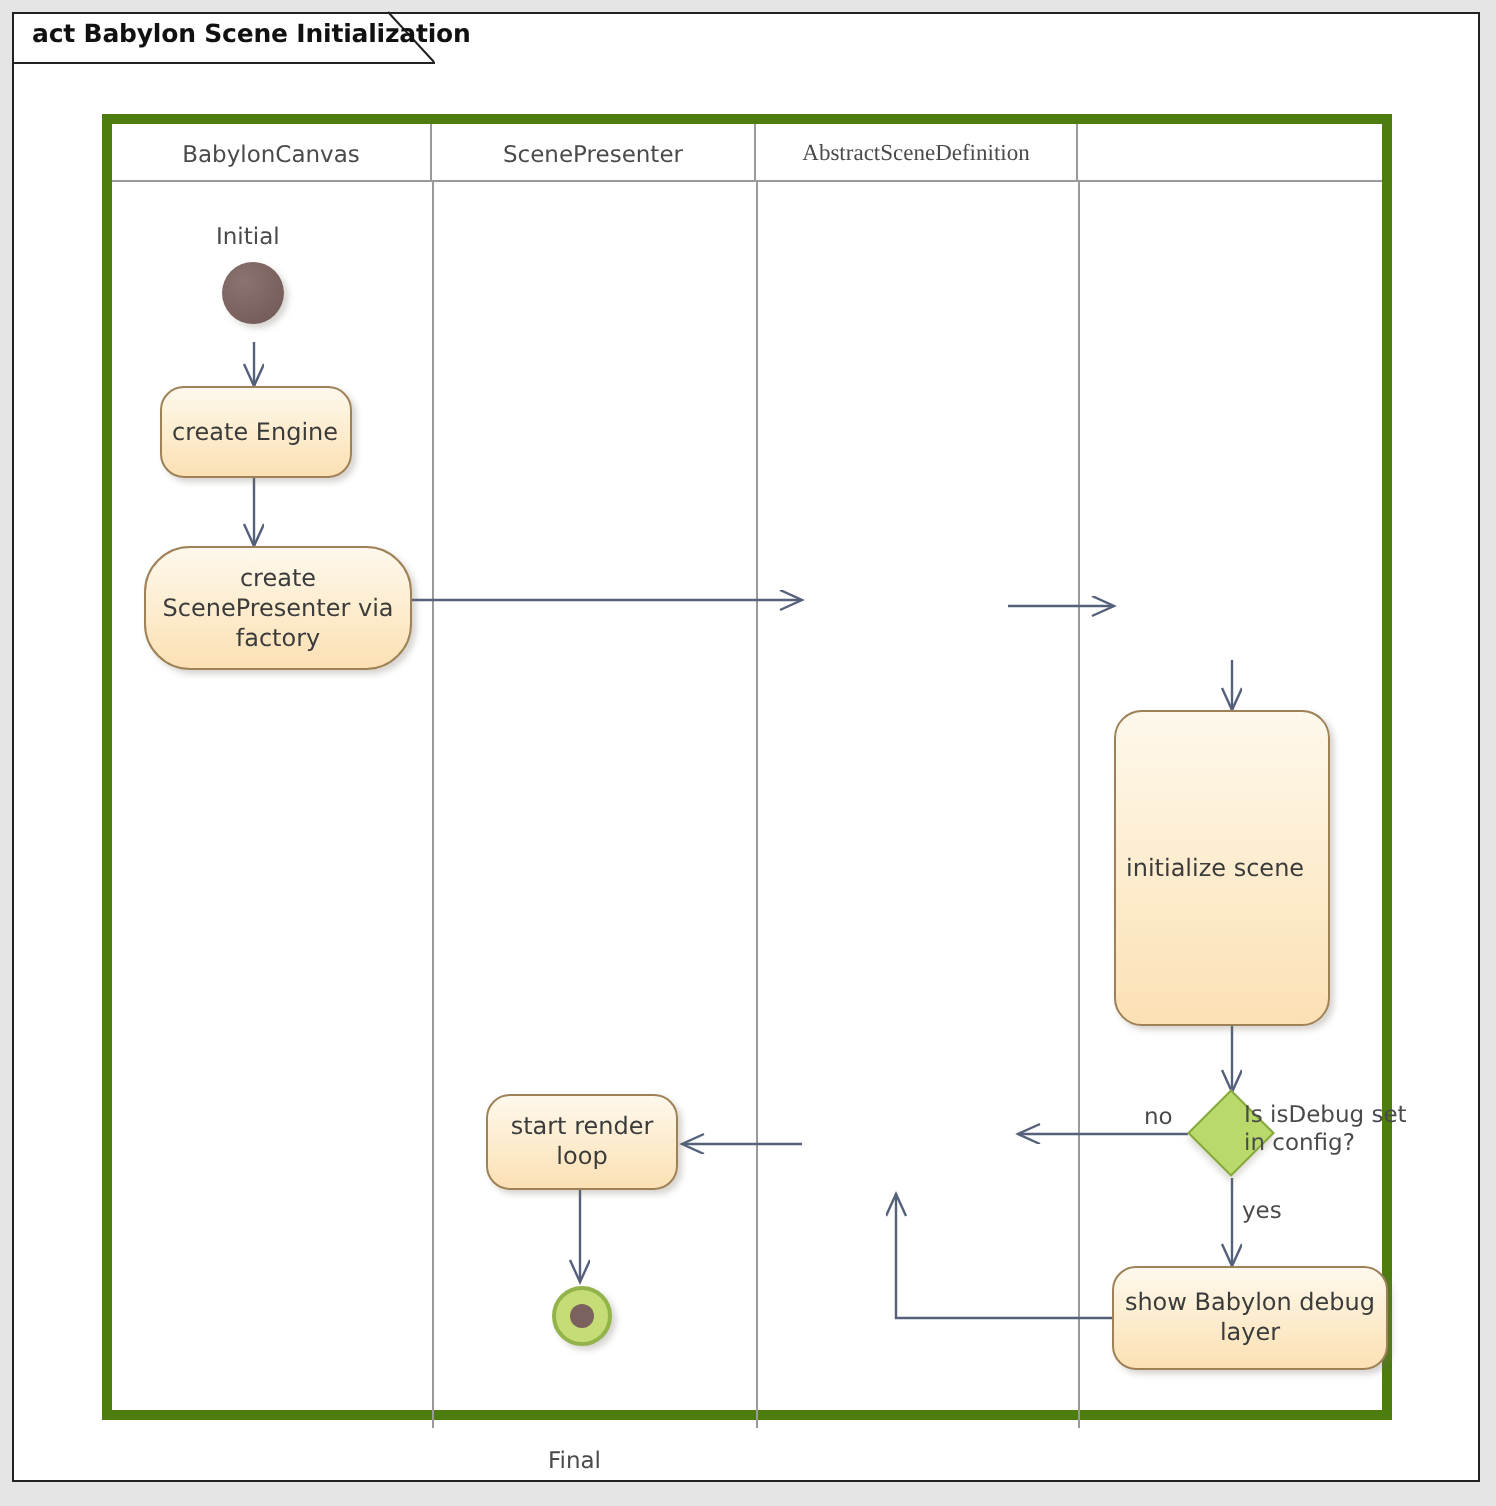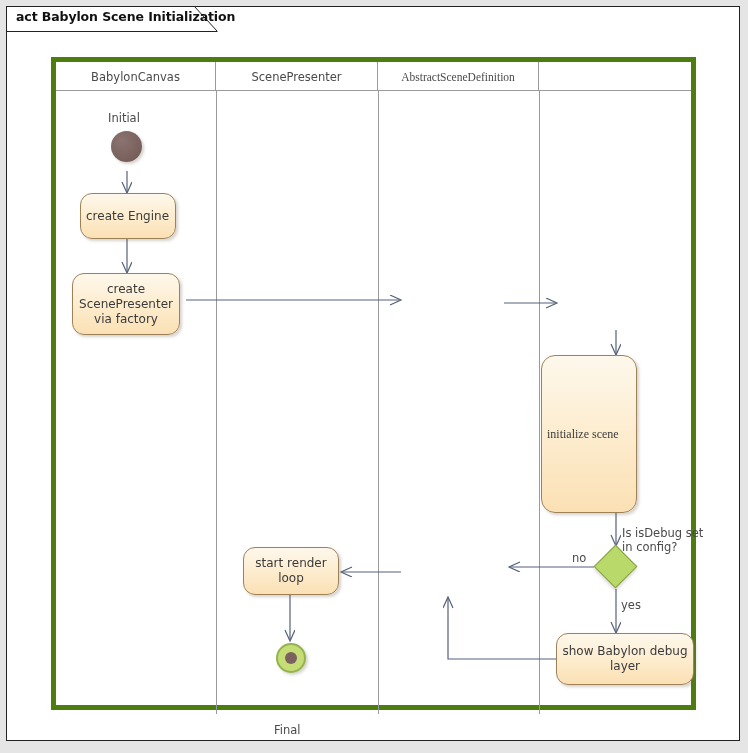--- a/index.html
+++ b/index.html
@@ -127,34 +127,34 @@
     </g>
   </svg>
 
   <div class="lbl" style="left:108px;top:111px;">Initial</div>
   <div class="initial" style="left:111px;top:131px;"></div>
 
   <div class="node" style="left:80px;top:193px;width:96px;height:46px;">
     <span>create Engine</span>
   </div>
 
-  <div class="node" style="left:72px;top:273px;width:108px;height:62px;">
+  <div class="node" style="left:72px;top:273px;width:134px;height:62px;border-radius:23px;">
     <span>create ScenePresenter via factory</span>
   </div>
 
 
 
-  <div class="node tall" style="left:541px;top:355px;width:96px;height:158px;font-family:Liberation Serif, serif;">
+  <div class="node tall" style="left:557px;top:355px;width:108px;height:158px;">
     <span>initialize scene</span>
   </div>
 
   <div class="decision" style="left:594px;top:545px;">
     <div class="dia"></div>
   </div>
-  <div class="lbl multi" style="left:622px;top:526px;width:86px;">Is isDebug set in config?</div>
+  <div class="lbl multi" style="left:622px;top:550px;width:86px;">Is isDebug set in config?</div>
   <div class="lbl" style="left:572px;top:551px;">no</div>
   <div class="lbl" style="left:621px;top:598px;">yes</div>
 
 
   <div class="node" style="left:243px;top:547px;width:96px;height:48px;">
     <span>start render loop</span>
   </div>
 
   <div class="node" style="left:556px;top:633px;width:138px;height:52px;">
     <span>show Babylon debug layer</span>

